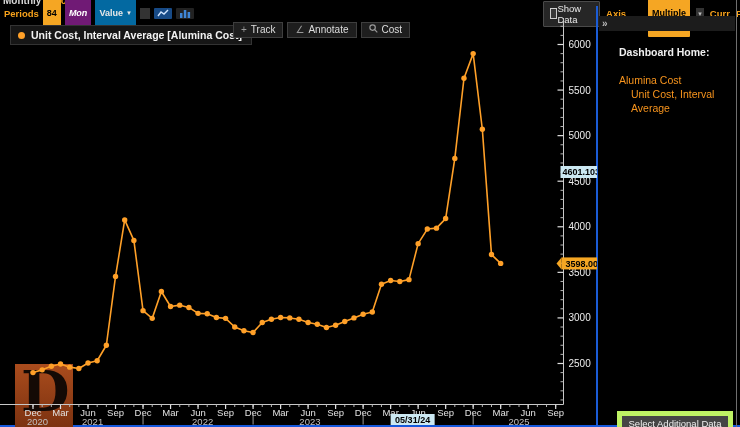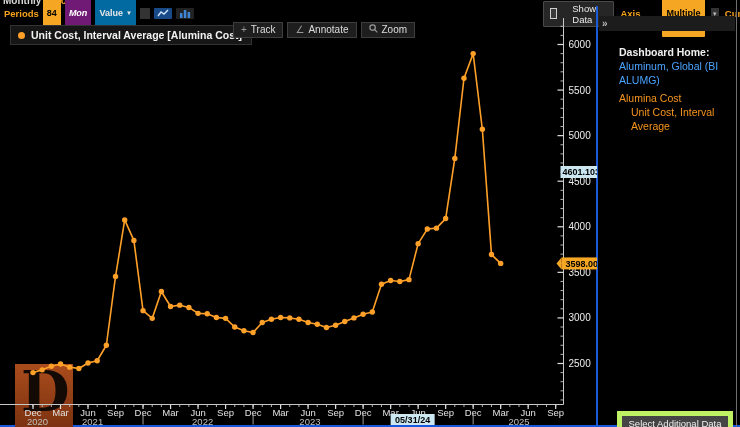--- a/index.html
+++ b/index.html
@@ -13,21 +13,21 @@
   .toolbar{position:absolute;top:7px;left:4px;display:flex;align-items:center;gap:4px;height:12px;}
   .tlabel{color:#f7a21b;font-size:9.5px;font-weight:bold;}
   .chip{display:inline-flex;align-items:center;font-size:9px;font-weight:bold;
         padding:19px 4px;line-height:9px;border-radius:1px;}
   .chip.amber{background:#f5a623;color:#000;}
   .chip.blue{background:#701a75;color:#fff;font-style:italic;}
   .chip.gray{background:#0369a1;color:#e8e8e8;align-items:flex-end;}
   .chip.icon{background:#222;padding:1px 3px;}
   .chip.icon.sel{background:#174a86;}
   .toolbar-right{position:absolute;top:7px;left:543px;display:flex;align-items:center;gap:6px;height:13px;}
-  .btn{display:inline-flex;align-items:center;gap:15px;background:#262626;border:1px solid #4a4a4a;
+  .btn{display:inline-flex;align-items:center;gap:0;background:#262626;border:1px solid #4a4a4a;
        color:#e8e8e8;font-size:9.5px;padding:1px 6px;line-height:11px;border-radius:1px;}
   .docicon{display:inline-block;width:7px;height:9px;border:1px solid #cfcfcf;background:#3a3a3a;}
   .ddbox{display:inline-flex;align-items:center;justify-content:center;background:#333;color:#bbb;
          font-size:7px;width:10px;height:11px;}
   
   .legend{position:absolute;top:25px;left:10px;display:flex;align-items:center;gap:6px;
           background:#161616;border:1px solid #333;padding:3px 9px 3px 7px;}
   .legend .dot{width:7px;height:7px;border-radius:50%;}
   .legend .txt{color:#f2f2f2;font-size:10.5px;font-weight:bold;}
   .cbtns{position:absolute;top:22px;left:233px;display:flex;gap:4px;}
@@ -37,21 +37,21 @@
   
   .vdivider{position:absolute;left:596px;top:6px;bottom:0;width:2px;background:#1b5cd6;}
   .rightedge{position:absolute;left:736px;top:0;bottom:0;width:1px;background:#6f6f6f;}
   .panel{position:absolute;left:599px;top:16px;width:136px;font-size:10.5px;}
   .panel-h{display:flex;align-items:center;gap:4px;background:#1c1c1c;color:#f0f0f0;
            font-weight:bold;padding:2px 3px;font-size:10.5px;}
   .panel-h .chv{color:#bbb;font-size:10px;}
   .panel-b{padding:14px 4px 0 20px;line-height:14px;}
   .p-white{color:#f0f0f0;font-weight:bold;}
   .p-link{color:#4aa3ff;}
-  .p-orange{color:#f7941d;margin-top:4px;}
+  .p-orange{color:#f7941d;margin-top:14px;}
   .p-orange2{color:#f7941d;padding-left:12px;}
   .selbtn{position:absolute;left:617px;top:411px;width:106px;background:#454545;color:#f0f0f0;
           font-size:9.5px;text-align:center;padding:2px 0;border:5px solid #bef264;}
   
   .bottomline{position:absolute;left:0;right:0;bottom:0;height:2px;background:#1558dc;}
   .watermark{position:absolute;left:15px;top:364px;width:58px;height:63px;
              background:linear-gradient(#aa4c1d,#7c3210);z-index:2;}
   .watermark .d{position:absolute;left:6px;top:-6px;font-family:"DejaVu Serif",serif;
                 font-weight:bold;font-size:56px;color:#140a05;}
   
@@ -351,32 +351,31 @@
       <span class="ic">∠</span>
       <span>Annotate</span>
     </span>
     <span class="cbtn">
       <span class="ic">
         <svg width="9" height="9" viewBox="0 0 9 9">
             <circle cx="3.6" cy="3.6" r="2.7" fill="none" stroke="#9a9a9a" stroke-width="1.2"></circle>
             <line x1="5.7" y1="5.7" x2="8.3" y2="8.3" stroke="#9a9a9a" stroke-width="1.2"></line>
           </svg>
       </span>
-      <span>Zoom</span>
+      <span>Cost</span>
     </span>
   </div>
 
   <div class="vdivider"></div>
   <div class="rightedge"></div>
   <div class="panel">
     <div class="panel-h">
       <span class="chv">»</span>
     </div>
     <div class="panel-b">
       <div class="p-white">Dashboard Home:</div>
-      <div class="p-link">Aluminum, Global (BI ALUMG)</div>
       <div class="p-orange">Alumina Cost</div>
       <div class="p-orange2">Unit Cost, Interval Average</div>
     </div>
   </div>
   <div class="selbtn">Select Additional Data</div>
 
 </div>
 
 </body></html>

